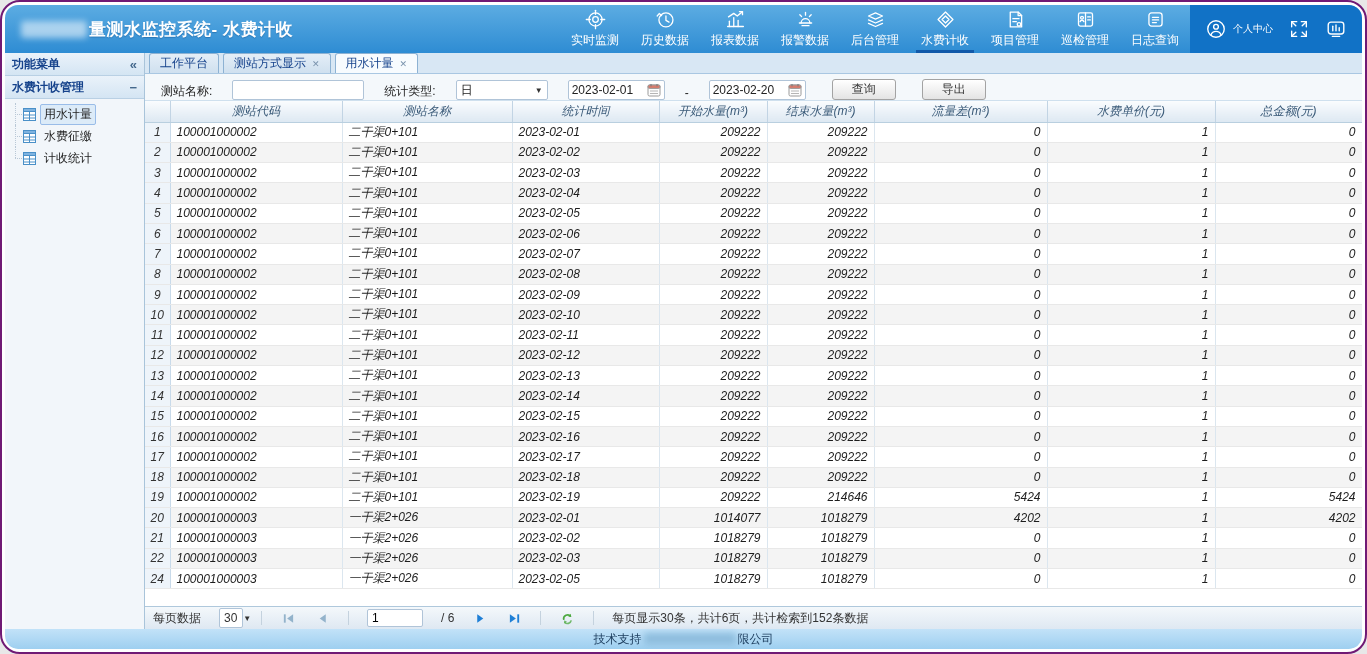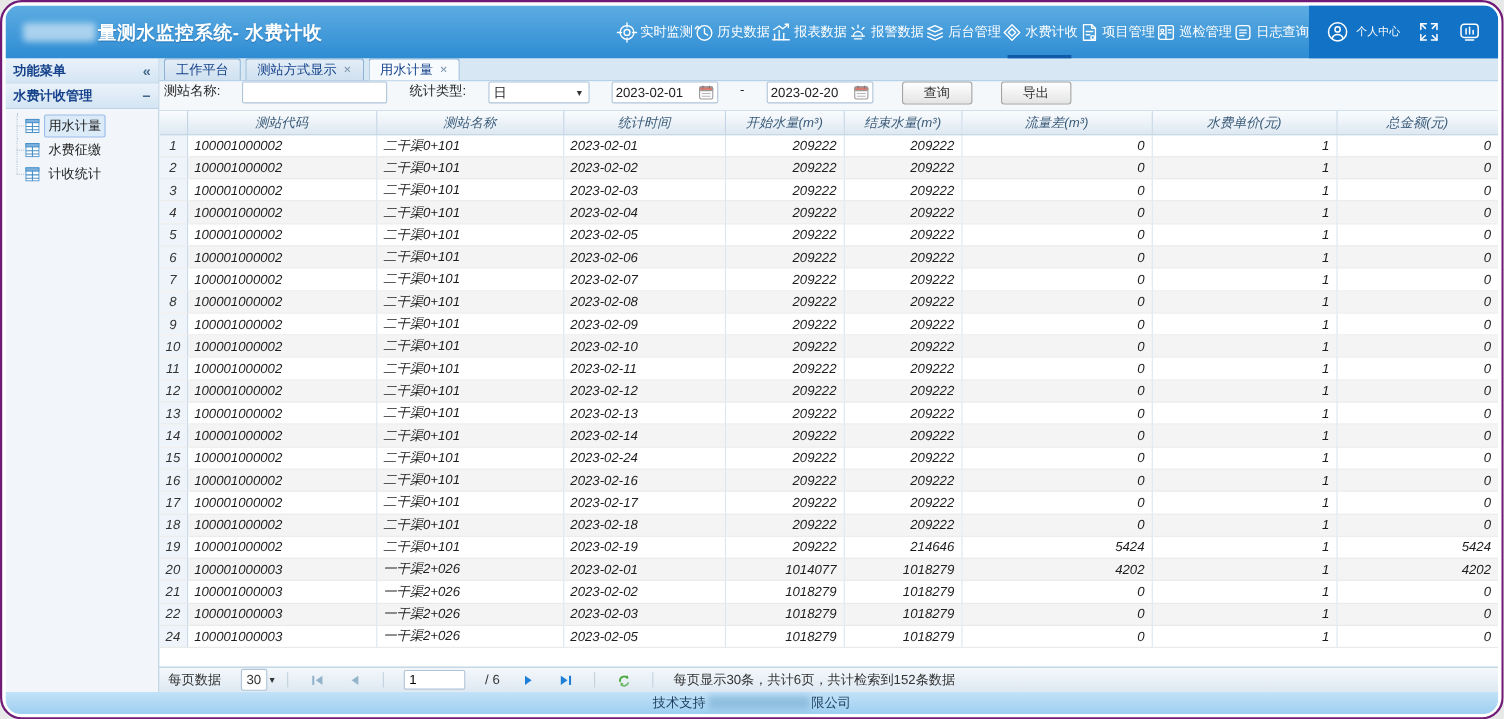--- a/index.html
+++ b/index.html
@@ -6,21 +6,21 @@
   html,body { background:#e8e8e8; font-family:"Liberation Sans","DejaVu Sans",sans-serif; }
   .frame { width:1367px; height:654px; background:#fff; border:2px solid #701a75; border-radius:20px; padding:3px; overflow:hidden; position:relative; }
   .window { width:100%; height:100%; border-radius:13px; overflow:hidden; display:flex; flex-direction:column; background:#fff; }
 
   
   .header { height:48px; flex:0 0 48px; background:linear-gradient(#5cace2,#2e8cd3); display:flex; align-items:stretch; position:relative; }
   .title-zone { display:flex; align-items:center; padding-left:16px; margin-right:auto; }
   .redacted { display:inline-block; width:66px; height:17px; background:rgba(255,255,255,.55); filter:blur(3px); border-radius:3px; margin-right:2px; }
   .app-title { color:#fff; font-size:17px; font-weight:bold; letter-spacing:.5px; text-shadow:0 1px 1px rgba(0,60,120,.35); white-space:nowrap; }
   .topnav { display:flex; align-items:stretch; }
-  .nav-item { width:70px; display:flex; align-items:center; justify-content:center; gap:2px; color:#fff; position:relative; cursor:pointer; }
+  .nav-item { width:70px; display:flex; flex-direction:column; align-items:center; justify-content:center; gap:2px; color:#fff; position:relative; cursor:pointer; }
   .nav-item .lbl { font-size:12px; white-space:nowrap; }
   .nav-item.active::after { content:""; position:absolute; left:6px; right:6px; bottom:0; height:3px; background:#1159a9; }
   .nav-item svg { width:21px; height:21px; stroke:#fff; fill:none; stroke-width:1.5; stroke-linecap:round; stroke-linejoin:round; }
   .utility { width:172px; background:#1172c6; display:flex; align-items:center; justify-content:space-evenly; border-top-right-radius:13px; }
   .utility .user { display:flex; align-items:center; gap:6px; color:#fff; font-size:10px; cursor:pointer; }
   .utility svg { width:22px; height:22px; stroke:#fff; fill:none; stroke-width:1.5; stroke-linecap:round; stroke-linejoin:round; cursor:pointer; }
 
   
   .body { flex:1; display:flex; min-height:0; }
   .sidebar { width:140px; flex:0 0 140px; background:#f2f6fa; border-right:1px solid #a9c4da; display:flex; flex-direction:column; }
@@ -37,21 +37,21 @@
 
   .main { flex:1; display:flex; flex-direction:column; min-width:0; }
 
   
   .tabbar { height:21px; flex:0 0 21px; background:#d8e7f4; border-bottom:1px solid #a9c7e2; display:flex; align-items:flex-end; padding-left:4px; gap:4px; }
   .tab { height:20px; display:flex; align-items:center; gap:6px; padding:0 10px; font-size:12px; color:#15428b; background:linear-gradient(#e4eef7,#cfe0ef); border:1px solid #8db2d3; border-bottom:none; border-radius:3px 3px 0 0; cursor:pointer; white-space:nowrap; }
   .tab.active { background:#f7fbfe; color:#15428b; }
   .tab .close { font-size:9px; color:#7a93ad; cursor:pointer; }
 
   
-  .filterbar { height:27px; flex:0 0 27px; background:#f4f8fb; border-bottom:1px solid #cfe0ee; display:flex; align-items:flex-start; gap:20px; padding:0 4px; font-size:12px; color:#222; }
+  .filterbar { height:27px; flex:0 0 27px; background:#f4f8fb; border-bottom:1px solid #cfe0ee; display:flex; align-items:flex-end; gap:20px; padding:0 16px; font-size:12px; color:#222; }
   .fld-label { white-space:nowrap; }
   .txt-input { width:132px; height:20px; border:1px solid #b0c4d8; background:#fff; border-radius:2px; font-size:12px; padding:0 4px; font-family:inherit; }
   .select-box { height:20px; border:1px solid #b0c4d8; background:#fff; border-radius:2px; display:flex; align-items:center; justify-content:space-between; padding:0 4px; cursor:pointer; }
   .select-box .caret { font-size:8px; color:#333; margin-left:6px; }
   .type-select { width:92px; }
   .date-field { width:97px; height:20px; border:1px solid #b0c4d8; background:#fff; border-radius:2px; display:flex; align-items:center; justify-content:space-between; padding:0 3px; cursor:pointer; }
   .btn { height:21px; min-width:64px; border:1px solid #a3a3a3; border-radius:3px; background:linear-gradient(#ffffff,#e4e4e4); font-size:12px; color:#333; cursor:pointer; font-family:inherit; margin-left:6px; }
 
   
   .table-wrap { flex:1; min-height:0; overflow:hidden; background:#fff;font-style:italic; }
@@ -481,21 +481,21 @@
                   <td class="c4">209222</td>
                   <td class="c5">209222</td>
                   <td class="c6">0</td>
                   <td class="c7">1</td>
                   <td class="c8">0</td>
                 </tr>
                 <tr>
                   <td class="c0">15</td>
                   <td class="c1">100001000002</td>
                   <td class="c2">二干渠0+101</td>
-                  <td class="c3">2023-02-24</td>
+                  <td class="c3">2023-02-15</td>
                   <td class="c4">209222</td>
                   <td class="c5">209222</td>
                   <td class="c6">0</td>
                   <td class="c7">1</td>
                   <td class="c8">0</td>
                 </tr>
                 <tr>
                   <td class="c0">16</td>
                   <td class="c1">100001000002</td>
                   <td class="c2">二干渠0+101</td>

